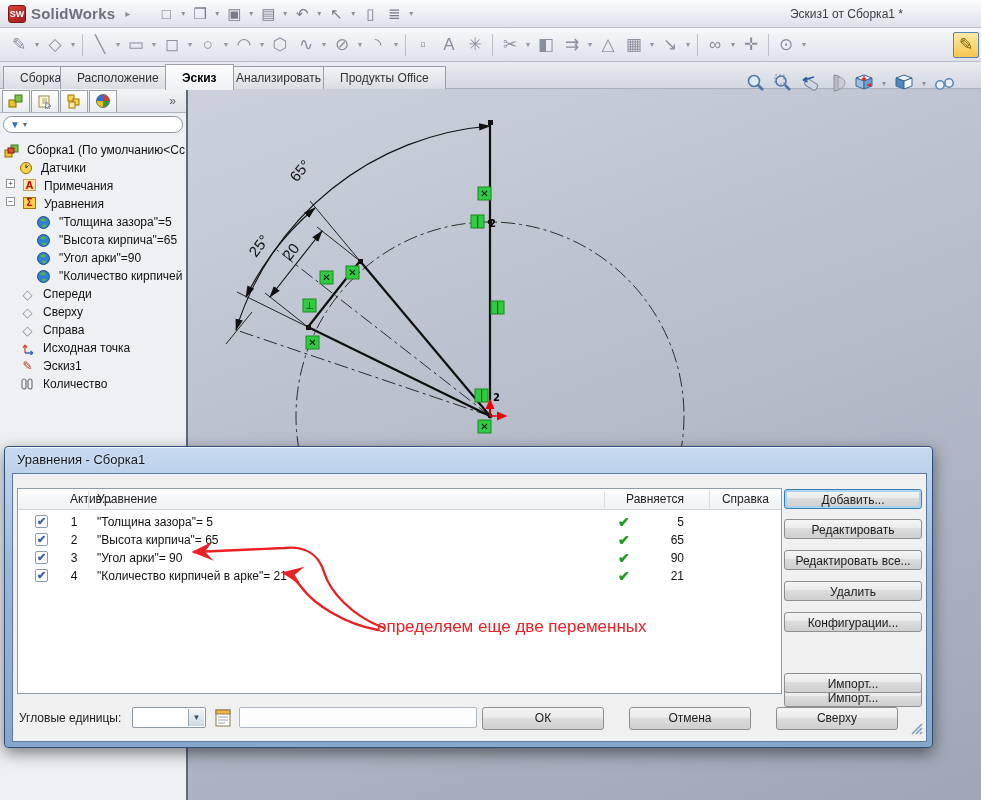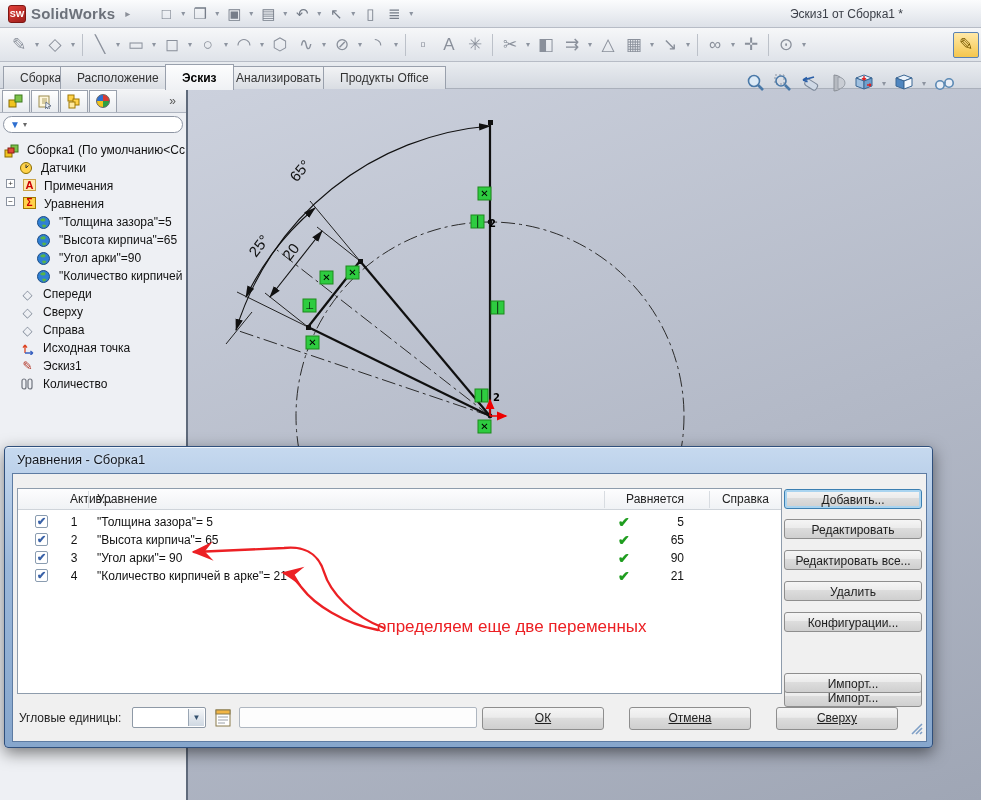--- a/index.html
+++ b/index.html
@@ -106,21 +106,21 @@
   .btn.default { border-color:#3c7fb1; box-shadow:0 0 0 2px #a9d4f0 inset; }
   .footer-label { position:absolute; left:6px; top:237px; font-size:12px; color:#222; }
   .combo { position:absolute; left:119px; top:233px; width:74px; height:21px; background:#fff;
     border:1px solid #8e99a6; border-radius:2px; }
   .combo .cbtn { position:absolute; right:1px; top:1px; width:16px; height:17px;
     background:linear-gradient(#f4f6f8,#cfd8e2); border-left:1px solid #9aa6b4;
     color:#33506e; font-size:8px; text-align:center; line-height:17px; }
   .note-ico { position:absolute; left:202px; top:233px; }
   .unit-input { position:absolute; left:226px; top:233px; width:238px; height:21px; background:#fdfdfd;
     border:1px solid #aeb6c0; border-radius:2px; }
-  .fbtn { position:absolute; top:233px; width:122px; height:23px; line-height:21px;text-decoration:underline; }
+  .fbtn { position:absolute; top:233px; width:122px; height:23px; line-height:21px; }
   .grip { position:absolute; right:2px; bottom:1px; }
 
   
   .annot { position:absolute; left:150px; top:540px; width:560px; height:105px; z-index:8; pointer-events:none; }
   .annot text { font-size:17px; fill:#ec2024; font-family:"Liberation Sans",sans-serif; }
 </style>
 </head>
 <body>
 
 <div class="app">

